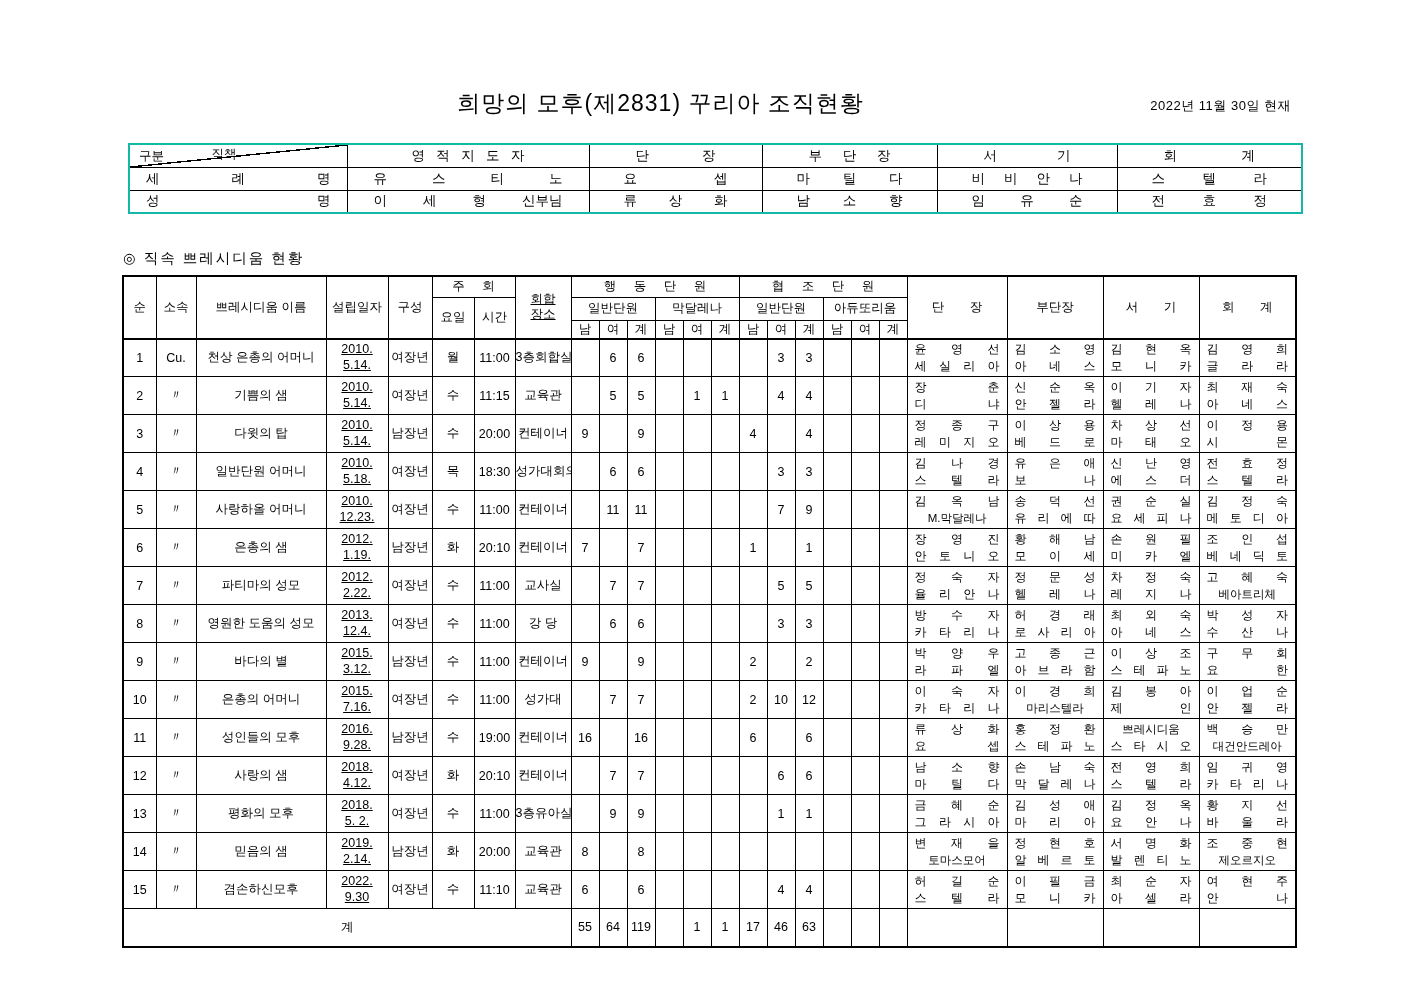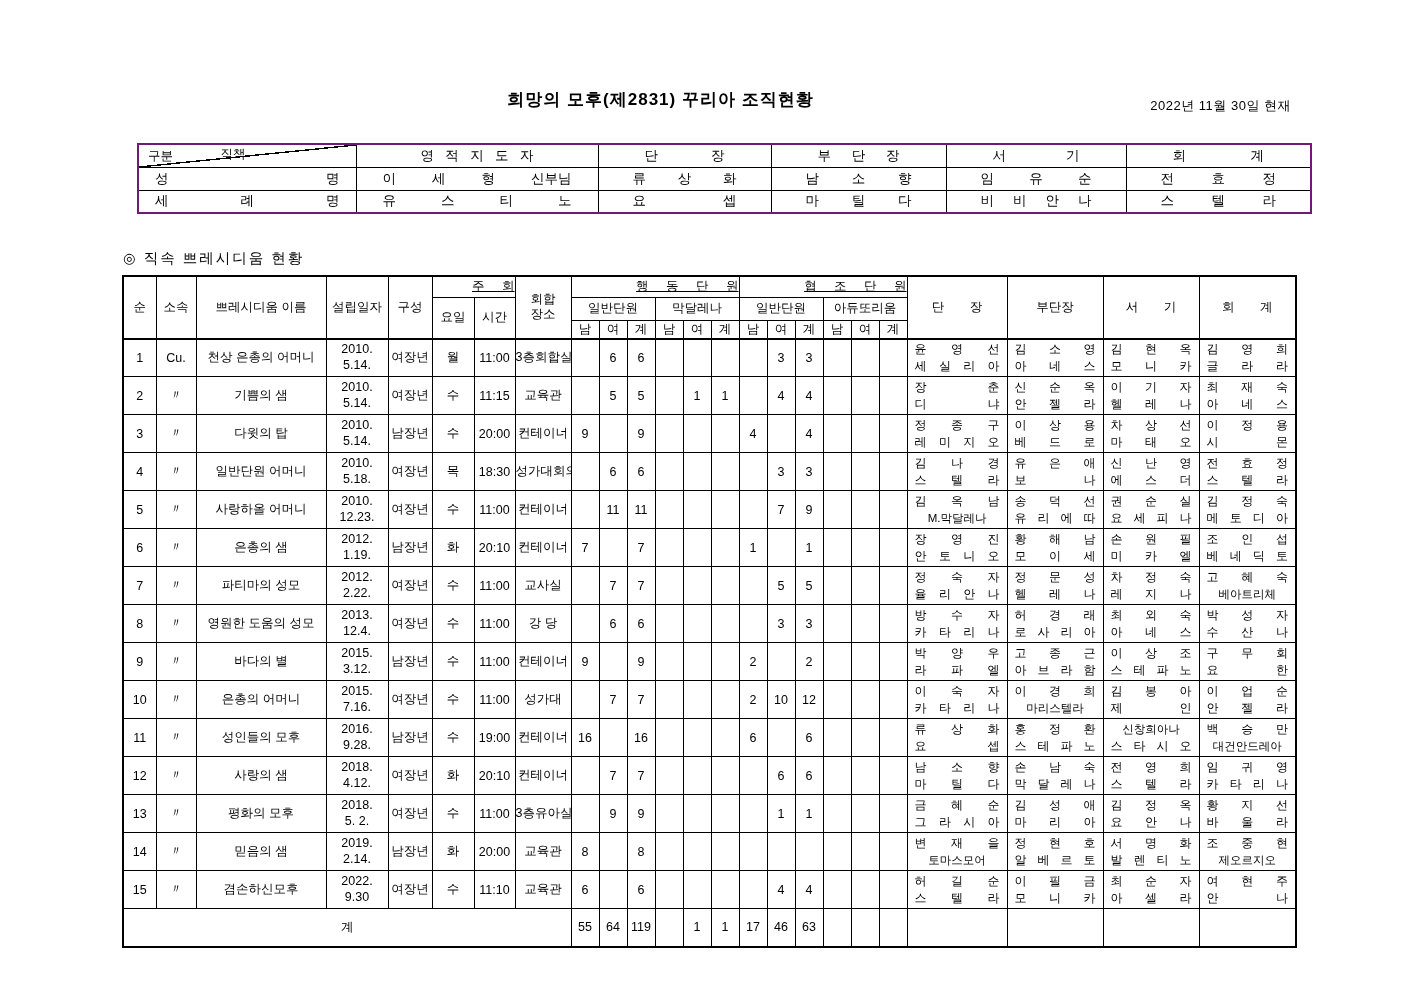--- a/index.html
+++ b/index.html
@@ -1,31 +1,31 @@
 <!DOCTYPE html>
 <html><head>
 <meta charset="utf-8">
 <style>
   * { box-sizing: border-box; margin: 0; padding: 0; }
   body { background: #e8e8e8; font-family: "Liberation Sans", "DejaVu Sans", sans-serif; color:#000; }
   .doc { position: relative; width: 1403px; height: 992px; background: #fff; overflow: hidden; }
 
   
   .titlebar { position: absolute; top: 88px; left: 122px; width: 1173px; height: 34px; }
-  .title { text-align: center; padding-right: 96px; font-size: 17px; font-weight: bold; letter-spacing: 1px; }
+  .title { text-align: center; padding-right: 96px; font-size: 23px; font-weight: normal; letter-spacing: 1px; }
   .asof { position: absolute; right: 4px; top: 9px; font-size: 13px; letter-spacing: 0.5px; }
 
   
   table { border-collapse: collapse; table-layout: fixed; }
   th, td { border: 1px solid #000; overflow: hidden; font-weight: normal; }
   .jt { text-align: justify; text-align-last: justify; }
   .c { text-align: center; }
 
   
-  .officer-table { position: absolute; top: 143px; left: 137px; width: 1173px; border: 2px solid #701a75; padding-left: 20px; }
+  .officer-table { position: absolute; top: 143px; left: 128px; width: 1173px; border: 2px solid #14b8a6; padding-left: 20px; }
   .officer-table tr { height: 23px; }
   .officer-table td, .officer-table th { font-size: 13.5px; }
   .ot-corner { position: relative; background-image: linear-gradient(to bottom right,
       transparent calc(50% - 0.7px), #000 calc(50% - 0.7px), #000 calc(50% + 0.7px), transparent calc(50% + 0.7px)); }
   .ot-corner .tl { position: absolute; left: 9px; bottom: 2px; font-size: 12.5px; }
   .ot-corner .tr { position: absolute; right: 110px; top: 1px; font-size: 12.5px; }
   .diag { background-image: linear-gradient(to bottom right,
       transparent calc(50% - 0.7px), #000 calc(50% - 0.7px), #000 calc(50% + 0.7px), transparent calc(50% + 0.7px)); }
   .ot-rowhdr { padding: 0 16px; }
   .ot-colhdr { padding: 0 46px; }
@@ -39,26 +39,26 @@
 
   
   .presidium-table { position: absolute; top: 275px; left: 122px; width: 1173px; border: 2px solid #000; }
   .presidium-table thead { border-bottom: 2px solid #000; }
   .presidium-table thead tr:nth-child(1) { height: 21px; }
   .presidium-table thead tr:nth-child(2) { height: 23px; }
   .presidium-table thead tr:nth-child(3) { height: 18px; }
   .presidium-table thead th { font-size: 12.5px; }
   .presidium-table tbody tr { height: 38px; }
   .presidium-table tbody td { font-size: 12.5px; }
-  .pre { white-space: pre-line; line-height: 1.25; font-size: 12px; }
+  .pre { white-space: pre-line; line-height: 1.25; font-size: 12px; text-decoration: underline; }
   .small { font-size: 10.5px; white-space: nowrap; margin-top: 16px; }
   .num { font-size: 12px; }
   .pname { font-size: 13px; white-space: nowrap; }
   .wsp { word-spacing: 22px; text-align: center; }
-  .wsp2 { word-spacing: 14px; text-align: right; text-decoration: underline; }
+  .wsp2 { word-spacing: 14px; text-align: center; }
   .officer { vertical-align: middle; padding: 1px 0; }
   .officer .jline { text-align: justify; text-align-last: justify; padding: 0 7px; font-size: 12px; line-height: 17px; }
   .officer .cline { text-align: center; padding: 0 2px; font-size: 11.5px; line-height: 17px; white-space: nowrap; }
   .total-row { height: 34px; }
   .total-row td { font-size: 12.5px; }
 </style>
 </head>
 <body>
 
 <div class="doc">
@@ -83,34 +83,34 @@
         <span class="tl">구분</span>
         <span class="tr">직책</span>
       </th>
       <th class="jt ot-colhdr-wide">영 적 지 도 자</th>
       <th class="jt ot-colhdr">단 장</th>
       <th class="jt ot-colhdr">부 단 장</th>
       <th class="jt ot-colhdr">서 기</th>
       <th class="jt ot-colhdr">회 계</th>
     </tr>
     <tr>
+      <td class="jt ot-rowhdr">세 례 명</td>
+      <td class="jt ot-name-wide">유 스 티 노</td>
+      <td class="jt ot-name">요 셉</td>
+      <td class="jt ot-name">마 틸 다</td>
+      <td class="jt ot-name">비 비 안 나</td>
+      <td class="jt ot-name">스 텔 라</td>
+    </tr>
+    <tr>
       <td class="jt ot-rowhdr">성 명</td>
       <td class="jt ot-name-wide">이 세 형 신부님</td>
       <td class="jt ot-name">류 상 화</td>
       <td class="jt ot-name">남 소 향</td>
       <td class="jt ot-name">임 유 순</td>
       <td class="jt ot-name">전 효 정</td>
-    </tr>
-    <tr>
-      <td class="jt ot-rowhdr">세 례 명</td>
-      <td class="jt ot-name-wide">유 스 티 노</td>
-      <td class="jt ot-name">요 셉</td>
-      <td class="jt ot-name">마 틸 다</td>
-      <td class="jt ot-name">비 비 안 나</td>
-      <td class="jt ot-name">스 텔 라</td>
     </tr>
   </tbody>
     </table>
 
   <div class="section-title">◎ 직속 쁘레시디움 현황</div>
 
   <table class="presidium-table">
     <colgroup>
       <col style="width:33px">
         <col style="width:40px">
@@ -592,21 +592,21 @@
           <td class="c num"></td>
           <td class="officer">
             <div class="jline">류 상 화</div>
             <div class="jline">요 셉</div>
           </td>
           <td class="officer">
             <div class="jline">홍 정 환</div>
             <div class="jline">스 테 파 노</div>
           </td>
           <td class="officer">
-            <div class="cline">신창희아나</div>
+            <div class="cline">쁘레시디움</div>
             <div class="jline">스 타 시 오</div>
           </td>
           <td class="officer">
             <div class="jline">백 승 만</div>
             <div class="cline">대건안드레아</div>
           </td>
         </tr>
         <tr>
           <td class="c num">12</td>
           <td class="c num">〃</td>

